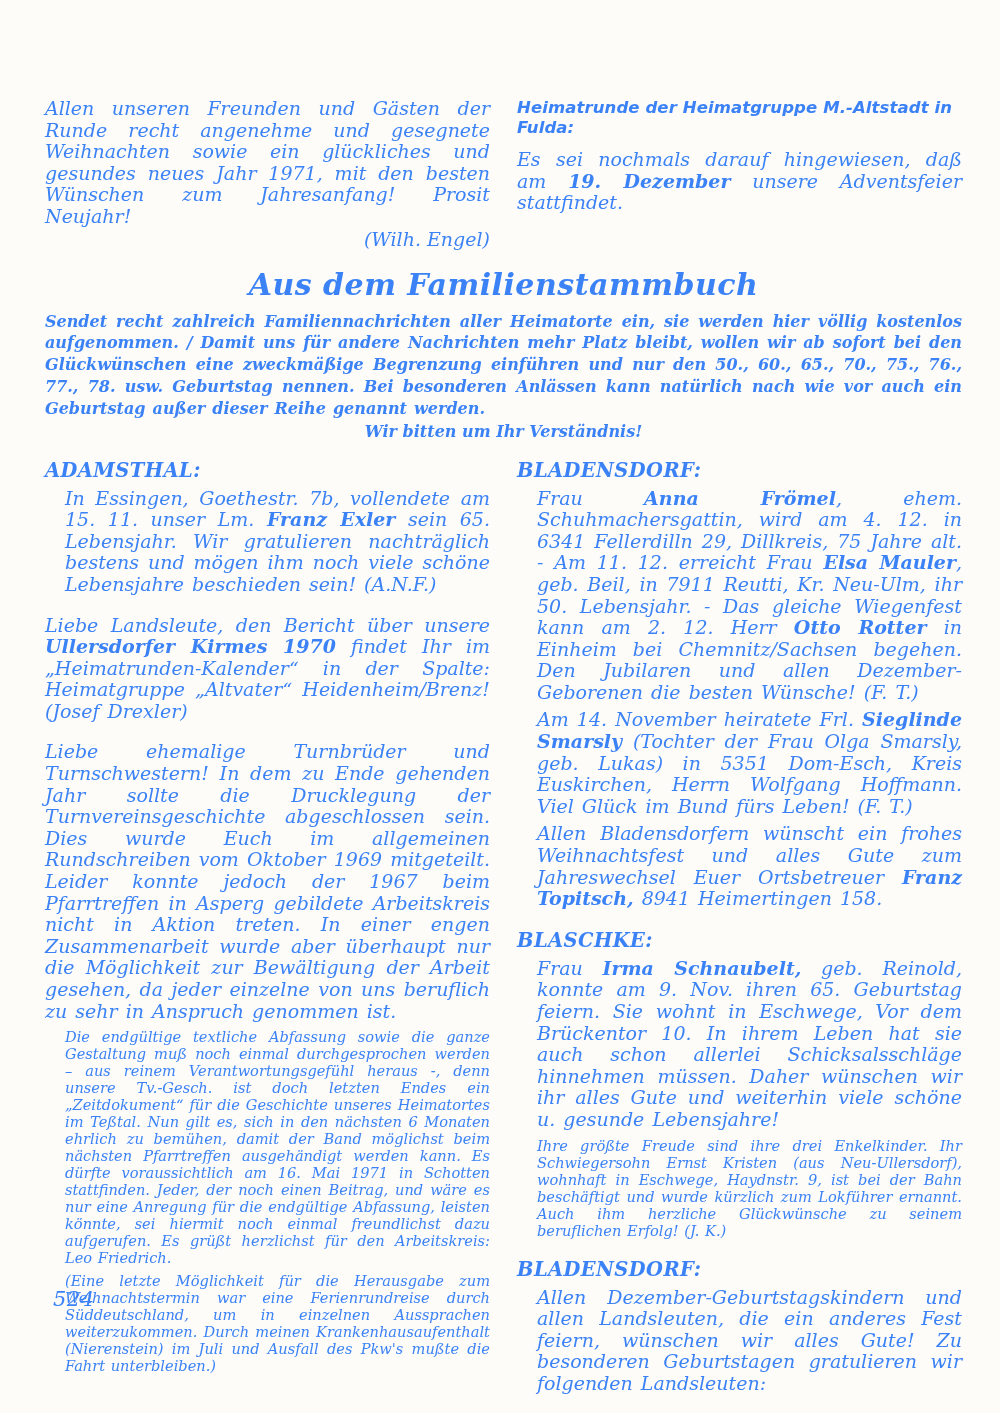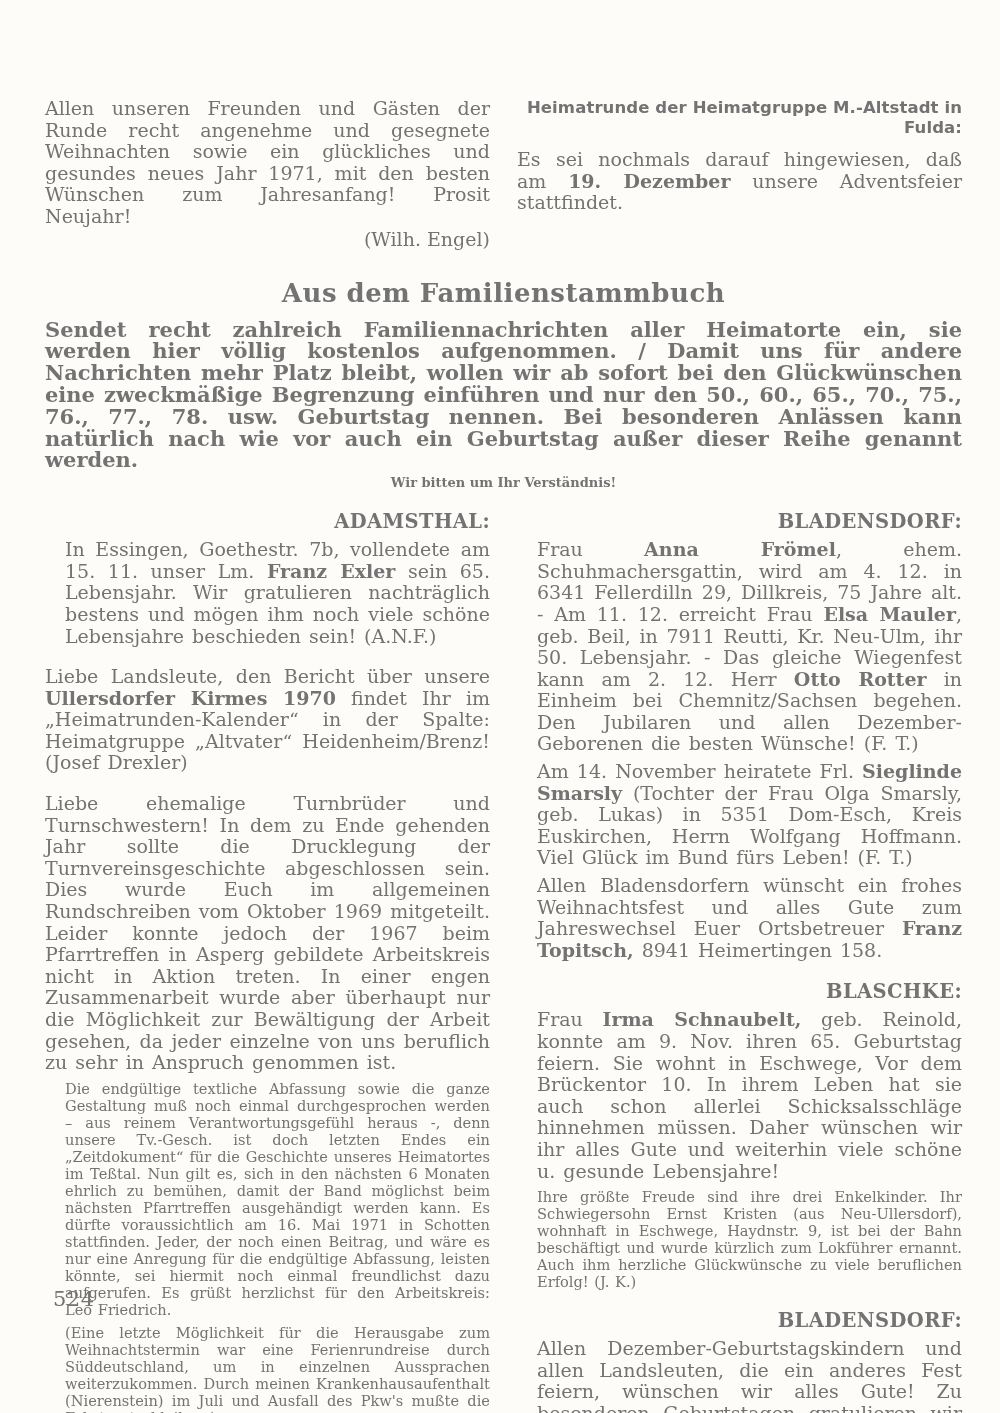--- a/index.html
+++ b/index.html
@@ -1,53 +1,54 @@
 <!DOCTYPE html>
 <html lang="de"><head>
 <meta charset="utf-8">
 <style>
   html,body { margin:0; padding:0; background:#e8e8e8; }
   .page {
     position:relative;
     width:1000px; height:1413px;
     margin:0 auto;
     background:#fdfcf9;
-    color:#737373;
+    color:#3b82f6;
     font-family:"DejaVu Serif","Liberation Serif",serif;
     box-sizing:border-box;
     overflow:hidden;
+    font-style:italic;
   }
   .content { padding:98px 38px 0 45px; }
 
-  p { margin:0;text-align:right; }
+  p { margin:0; }
   b { font-weight:bold; }
 
   .just { text-align:justify; hyphens:auto; -webkit-hyphens:auto; }
 
   .body-text { font-size:19px; line-height:21.6px; word-spacing:2px; }
   .small-text { font-size:14.6px; line-height:17px; word-spacing:1px; }
 
   
   .top-row { display:flex; gap:27px; }
   .top-col { flex:1; min-width:0; }
   .signature { text-align:right; font-size:19px; line-height:22px; }
   .fulda-heading {
     font-family:"DejaVu Sans","Liberation Sans",sans-serif;
     font-weight:bold; font-size:16.5px; line-height:20px;
     letter-spacing:0.1px; margin-bottom:11px;
   }
 
   
   .page-title {
     text-align:center; font-weight:bold;
-    font-size:26px; line-height:34px; letter-spacing:0.5px;
-    margin-top:26px; margin-bottom:9px;
+    font-size:30px; line-height:34px; letter-spacing:0.5px;
+    margin-top:18px; margin-bottom:9px;
   }
-  .intro { font-weight:bold; font-size:21px; line-height:21.8px; word-spacing:1.5px; }
-  .intro-last { font-weight:bold; font-size:13px; line-height:22px; text-align:center; margin-top:1px; }
+  .intro { font-weight:bold; font-size:16px; line-height:21.8px; word-spacing:1.5px; }
+  .intro-last { font-weight:bold; font-size:16px; line-height:22px; text-align:center; margin-top:1px; }
 
   
   .columns { display:flex; gap:27px; margin-top:16px; }
   .col { flex:1; min-width:0; }
 
   .sec-heading {
     font-weight:bold; font-size:19.5px; line-height:23px;
     letter-spacing:0.4px; margin:0 0 5px;
   }
   .section { margin-bottom:19px; }
@@ -107,21 +108,21 @@
         <div class="section">
           <p class="sec-heading">BLADENSDORF:</p>
           <p class="body-text just">Frau <b>Anna Frömel</b>, ehem. Schuhmachersgattin, wird am 4. 12. in 6341 Fellerdilln 29, Dillkreis, 75 Jahre alt. - Am 11. 12. erreicht Frau <b>Elsa Mauler</b>, geb. Beil, in 7911 Reutti, Kr. Neu-Ulm, ihr 50. Lebensjahr. - Das gleiche Wiegenfest kann am 2. 12. Herr <b>Otto Rotter</b> in Einheim bei Chemnitz/Sachsen begehen. Den Jubilaren und allen Dezember-Geborenen die besten Wünsche! (F. T.)</p>
           <p class="body-text just">Am 14. November heiratete Frl. <b>Sieglinde Smarsly</b> (Tochter der Frau Olga Smarsly, geb. Lukas) in 5351 Dom-Esch, Kreis Euskirchen, Herrn Wolfgang Hoffmann. Viel Glück im Bund fürs Leben! (F. T.)</p>
           <p class="body-text just">Allen Bladensdorfern wünscht ein frohes Weihnachtsfest und alles Gute zum Jahreswechsel Euer Ortsbetreuer <b>Franz Topitsch,</b> 8941 Heimertingen 158.</p>
         </div>
 
         <div class="section">
           <p class="sec-heading">BLASCHKE:</p>
           <p class="body-text just">Frau <b>Irma Schnaubelt,</b> geb. Reinold, konnte am 9. Nov. ihren 65. Geburtstag feiern. Sie wohnt in Eschwege, Vor dem Brückentor 10. In ihrem Leben hat sie auch schon allerlei Schicksalsschläge hinnehmen müssen. Daher wünschen wir ihr alles Gute und weiterhin viele schöne u. gesunde Lebensjahre!</p>
-          <p class="small-text just small-block">Ihre größte Freude sind ihre drei Enkelkinder. Ihr Schwiegersohn Ernst Kristen (aus Neu-Ullersdorf), wohnhaft in Eschwege, Haydnstr. 9, ist bei der Bahn beschäftigt und wurde kürzlich zum Lokführer ernannt. Auch ihm herzliche Glückwünsche zu viele beruflichen Erfolg! (J. K.)</p>
+          <p class="small-text just small-block">Ihre größte Freude sind ihre drei Enkelkinder. Ihr Schwiegersohn Ernst Kristen (aus Neu-Ullersdorf), wohnhaft in Eschwege, Haydnstr. 9, ist bei der Bahn beschäftigt und wurde kürzlich zum Lokführer ernannt. Auch ihm herzliche Glückwünsche zu seinem beruflichen Erfolg! (J. K.)</p>
         </div>
 
         <div class="section">
           <p class="sec-heading">BLADENSDORF:</p>
           <p class="body-text just">Allen Dezember-Geburtstagskindern und allen Landsleuten, die ein anderes Fest feiern, wünschen wir alles Gute! Zu besonderen Geburtstagen gratulieren wir folgenden Landsleuten:</p>
 
         </div>
 
       </div>
     </div>

